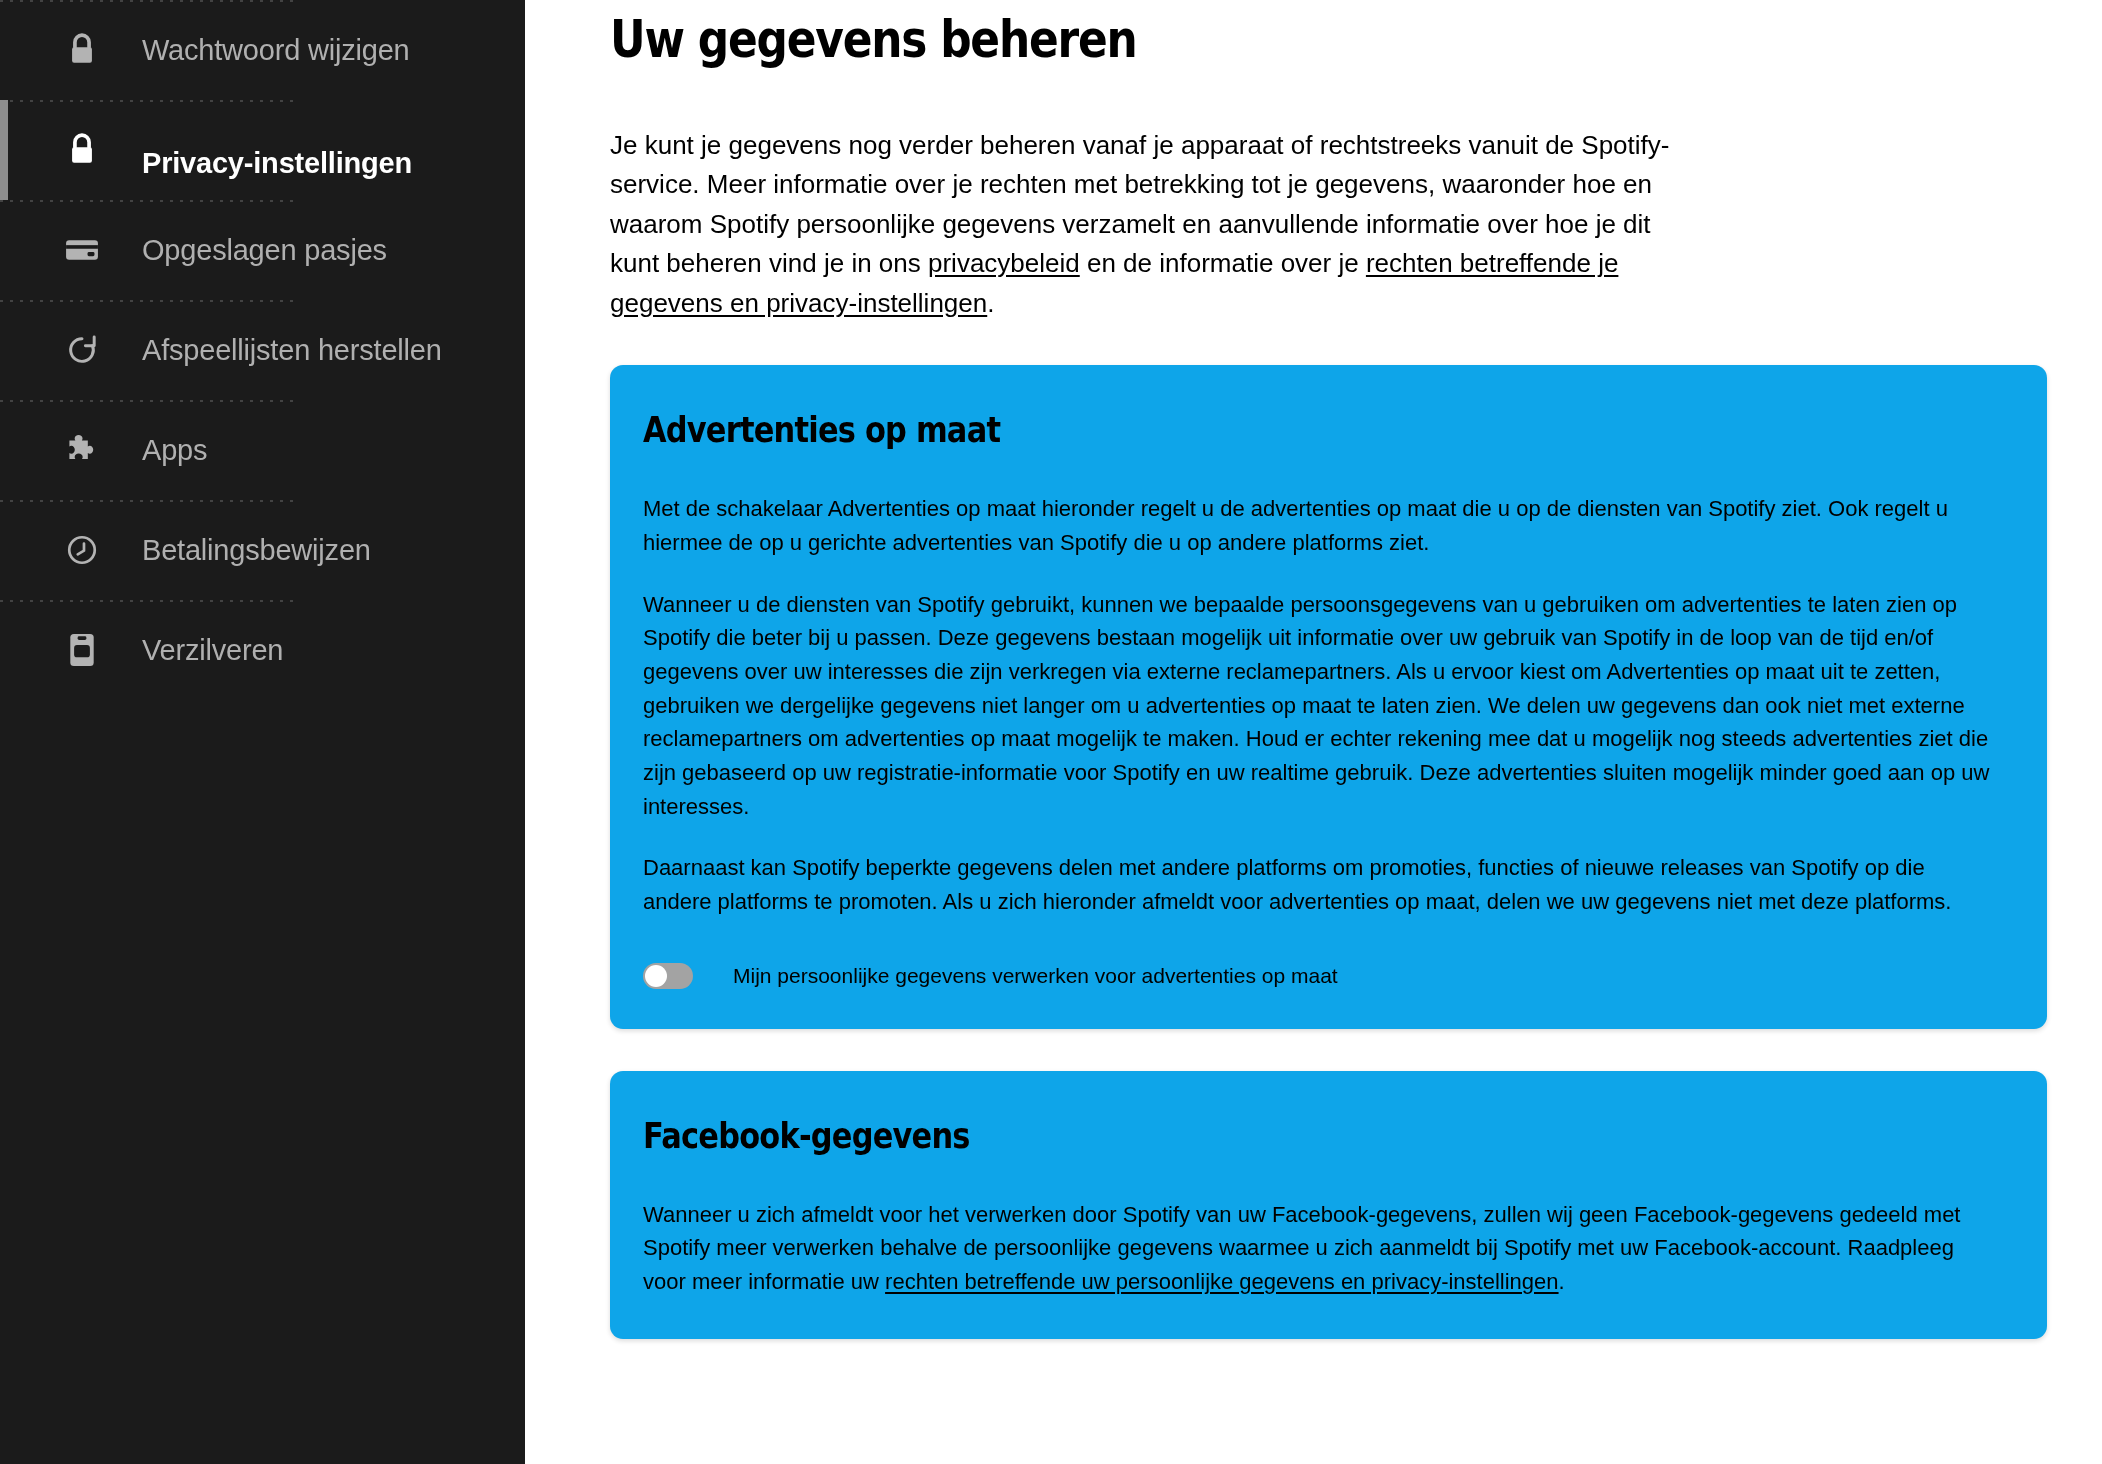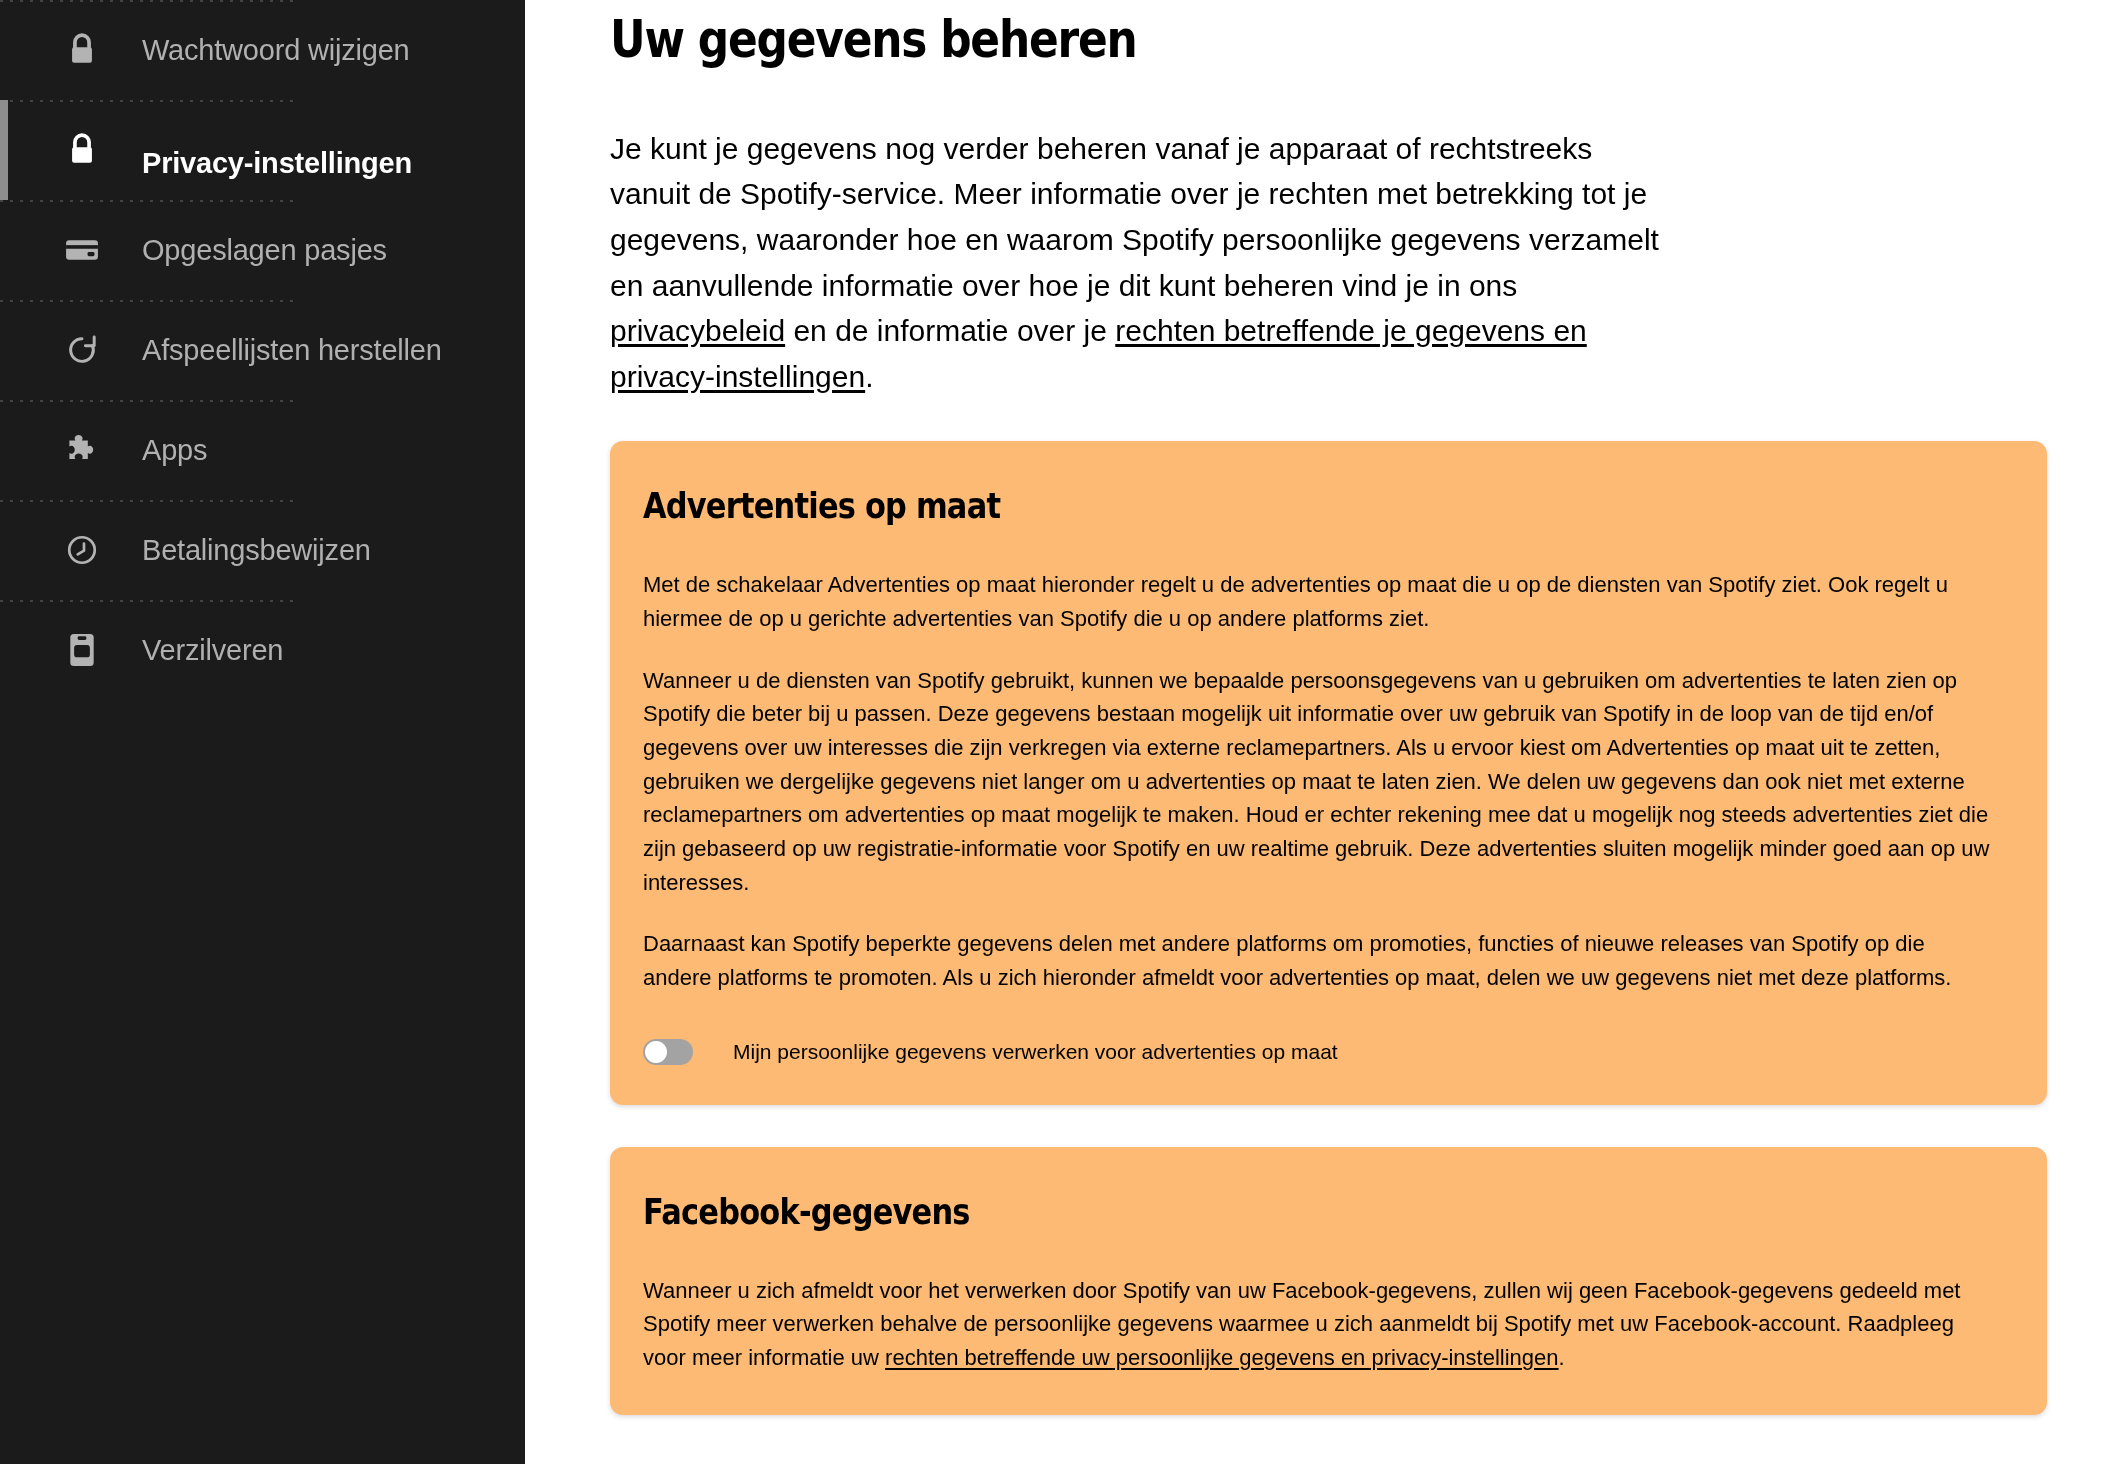--- a/index.html
+++ b/index.html
@@ -99,36 +99,36 @@
     letter-spacing: -1.4px;
     color: #000000;
     margin: 0;
     padding-top: 8px;
     transform: scaleX(0.86);
     transform-origin: left center;
     line-height: 1.25;
   }
 
   .intro {
-    font-size: 30px;
+    font-size: 26px;
     line-height: 1.52;
     color: #000000;
     margin: 54px 0 0 0;
     max-width: 1062px;
   }
 
   .intro a, .card-text a {
     color: #000000;
     text-decoration: underline;
     text-underline-offset: 3px;
   }
 
   
   .card {
-    background: #fdba74;
+    background: #0ea5e9;
     border-radius: 13px;
     box-shadow: 0 2px 5px rgba(0,0,0,0.14);
     margin-top: 42px;
     padding: 45px 40px 40px 33px;
     width: 1437px;
   }
   .card-title {
     font-family: "DejaVu Sans", sans-serif;
     font-weight: 700;
     font-size: 35px;

